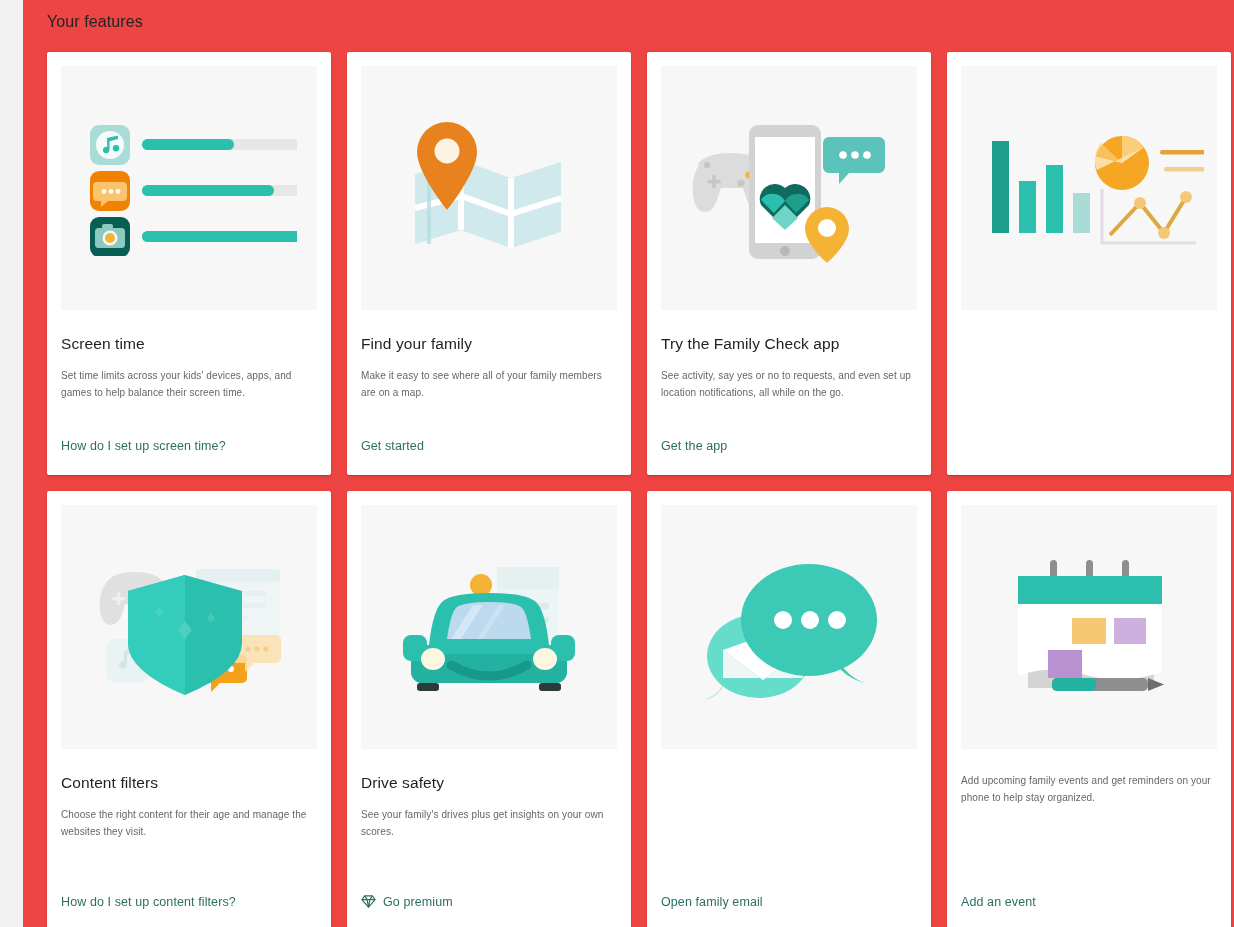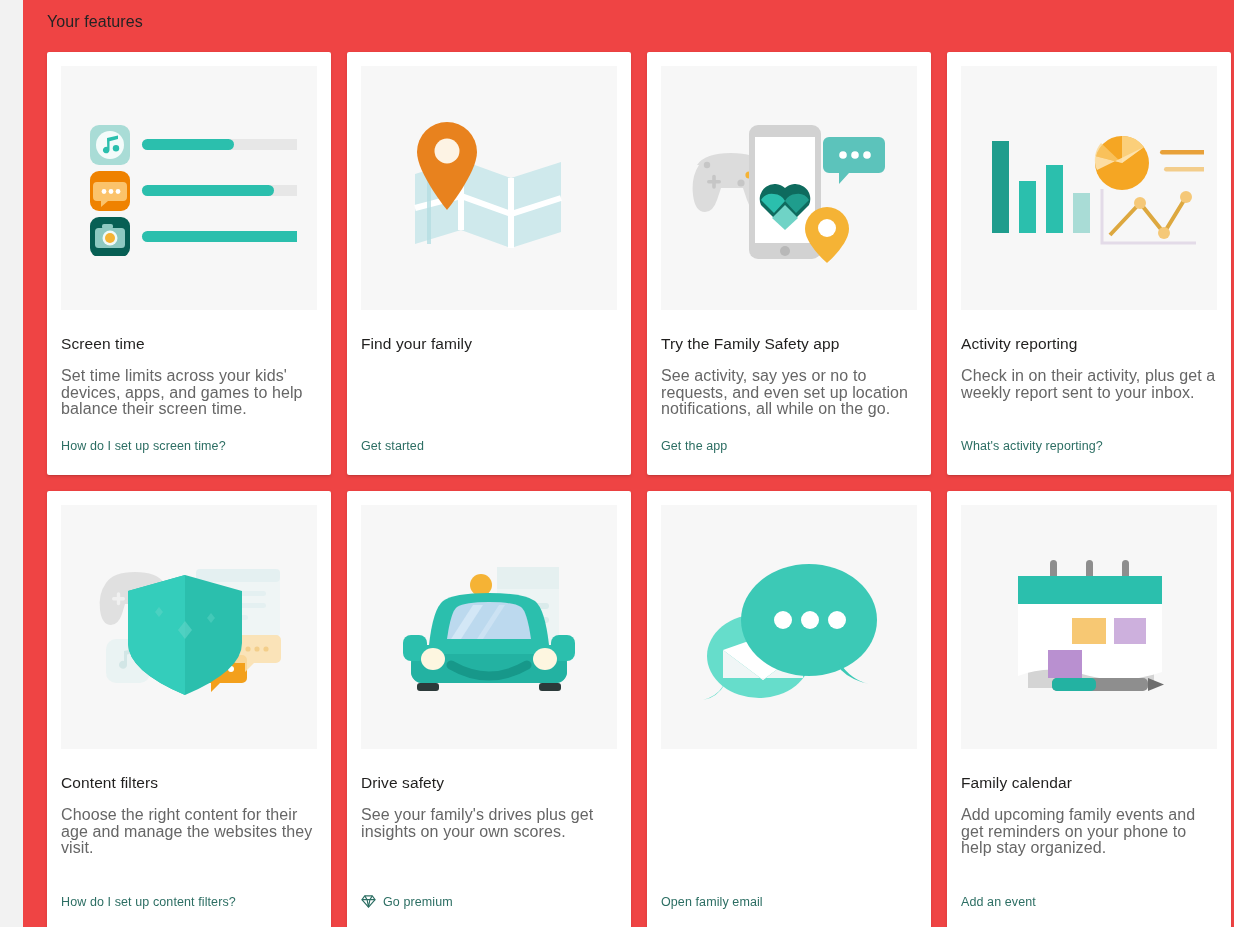--- a/index.html
+++ b/index.html
@@ -43,21 +43,21 @@
     position: relative; overflow: hidden;
   }
   .card.row2 .thumb { height: 244px; flex-basis: 244px; }
 
   .card-body { padding: 24px 0 0 0; flex: 1; display: flex; flex-direction: column; }
   .card-title {
     font-size: 15.5px; color: #201f1e; font-weight: 400;
     line-height: 20px; margin-bottom: 14px; letter-spacing: .1px;
   }
   .card-desc {
-    font-size: 16px; color: #666; line-height: 16.5px;
+    font-size: 10px; color: #666; line-height: 16.5px;
     letter-spacing: .1px;
   }
   .card-link {
     margin-top: auto; margin-bottom: 22px;
     font-size: 12.5px; color: #2c6e63; cursor: pointer;
     display: flex; align-items: center; gap: 7px;
     letter-spacing: .1px;
   }
   .card-link svg { flex: 0 0 auto; display: block; }
 </style>
@@ -113,20 +113,21 @@
           <path d="M62 44 L62 114" stroke="#ffffff" stroke-width="6" fill="none"></path>
           <path d="M112 62 L112 132" stroke="#ffffff" stroke-width="6" fill="none"></path>
           <path d="M16 92 L62 80 L112 98 L162 82" stroke="#ffffff" stroke-width="6" fill="none"></path>
           <path d="M30 58 L30 128" stroke="#b4dde2" stroke-width="4" fill="none" opacity=".8"></path>
           <path d="M48 6 a30 30 0 0 1 30 30 c0 21 -30 58 -30 58 s-30 -37 -30 -58 a30 30 0 0 1 30 -30 z" fill="#e8821e"></path>
           <circle cx="48" cy="35" r="12.5" fill="#fdf3e4"></circle>
         </svg>
       </div>
       <div class="card-body">
         <div class="card-title">Find your family</div>
+        <div class="card-desc">Make it easy to see where all of your family members are on a map.</div>
         <div class="card-link">
           <span>Get started</span>
         </div>
       </div>
     </div>
 
     <div class="card">
       <div class="thumb">
         <svg width="205" height="150" viewBox="0 0 205 150">
           <g>
@@ -153,21 +154,21 @@
             <circle cx="168" cy="42" r="3.8" fill="#ffffff"></circle>
             <circle cx="180" cy="42" r="3.8" fill="#ffffff"></circle>
           </g>
           <g>
             <path d="M140 94 a22 22 0 0 1 22 22 c0 15 -22 34 -22 34 s-22 -19 -22 -34 a22 22 0 0 1 22 -22 z" fill="#f5b335"></path>
             <circle cx="140" cy="115" r="9" fill="#ffffff"></circle>
           </g>
         </svg>
       </div>
       <div class="card-body">
-        <div class="card-title">Try the Family Safety app</div>
+        <div class="card-title">Try the Family Check app</div>
         <div class="card-desc">See activity, say yes or no to requests, and even set up location notifications, all while on the go.</div>
         <div class="card-link">
           <span>Get the app</span>
         </div>
       </div>
     </div>
 
     <div class="card">
       <div class="thumb">
         <svg width="230" height="130" viewBox="0 0 230 130">
@@ -186,27 +187,20 @@
           <rect x="186" y="27" width="68" height="4.5" rx="2.2" fill="#e8a13a"></rect>
           <rect x="190" y="44" width="64" height="4.5" rx="2.2" fill="#f3cd8b"></rect>
           <g>
             <path d="M128 66 L128 120 L222 120" stroke="#e3dbe8" stroke-width="3" fill="none"></path>
             <path d="M136 112 L166 80 L190 110 L212 74" stroke="#dda83f" stroke-width="4" fill="none" stroke-linejoin="round"></path>
             <circle cx="166" cy="80" r="6" fill="#f5c878"></circle>
             <circle cx="190" cy="110" r="6" fill="#f5c878"></circle>
             <circle cx="212" cy="74" r="6" fill="#f5c878"></circle>
           </g>
         </svg>
-      </div>
-      <div class="card-body">
-        <div class="card-title">Activity reporting</div>
-        <div class="card-desc">Check in on their activity, plus get a weekly report sent to your inbox.</div>
-        <div class="card-link">
-          <span>What's activity reporting?</span>
-        </div>
       </div>
     </div>
 
     <div class="card row2">
       <div class="thumb">
         <svg width="210" height="145" viewBox="0 0 210 145">
           <g opacity=".45">
             <rect x="112" y="14" width="84" height="68" rx="4" fill="#e7f4f4"></rect>
             <rect x="112" y="14" width="84" height="13" rx="4" fill="#cfe9ea"></rect>
             <rect x="122" y="36" width="60" height="5" rx="2.5" fill="#cfe9ea"></rect>
@@ -338,21 +332,20 @@
           <rect x="122" y="66" width="32" height="26" fill="#cdb0dd"></rect>
           <rect x="56" y="98" width="34" height="28" fill="#b990d0"></rect>
           <g>
             <rect x="60" y="126" width="96" height="13" rx="5" fill="#8e8e8e"></rect>
             <rect x="60" y="126" width="44" height="13" rx="5" fill="#23b2a2"></rect>
             <path d="M156 126 l16 6.5 l-16 6.5 z" fill="#6e6e6e"></path>
           </g>
         </svg>
       </div>
       <div class="card-body">
-        <div class="card-title">Family calendar</div>
         <div class="card-desc">Add upcoming family events and get reminders on your phone to help stay organized.</div>
         <div class="card-link">
           <span>Add an event</span>
         </div>
       </div>
     </div>
 
   </div>
 </div>
 

